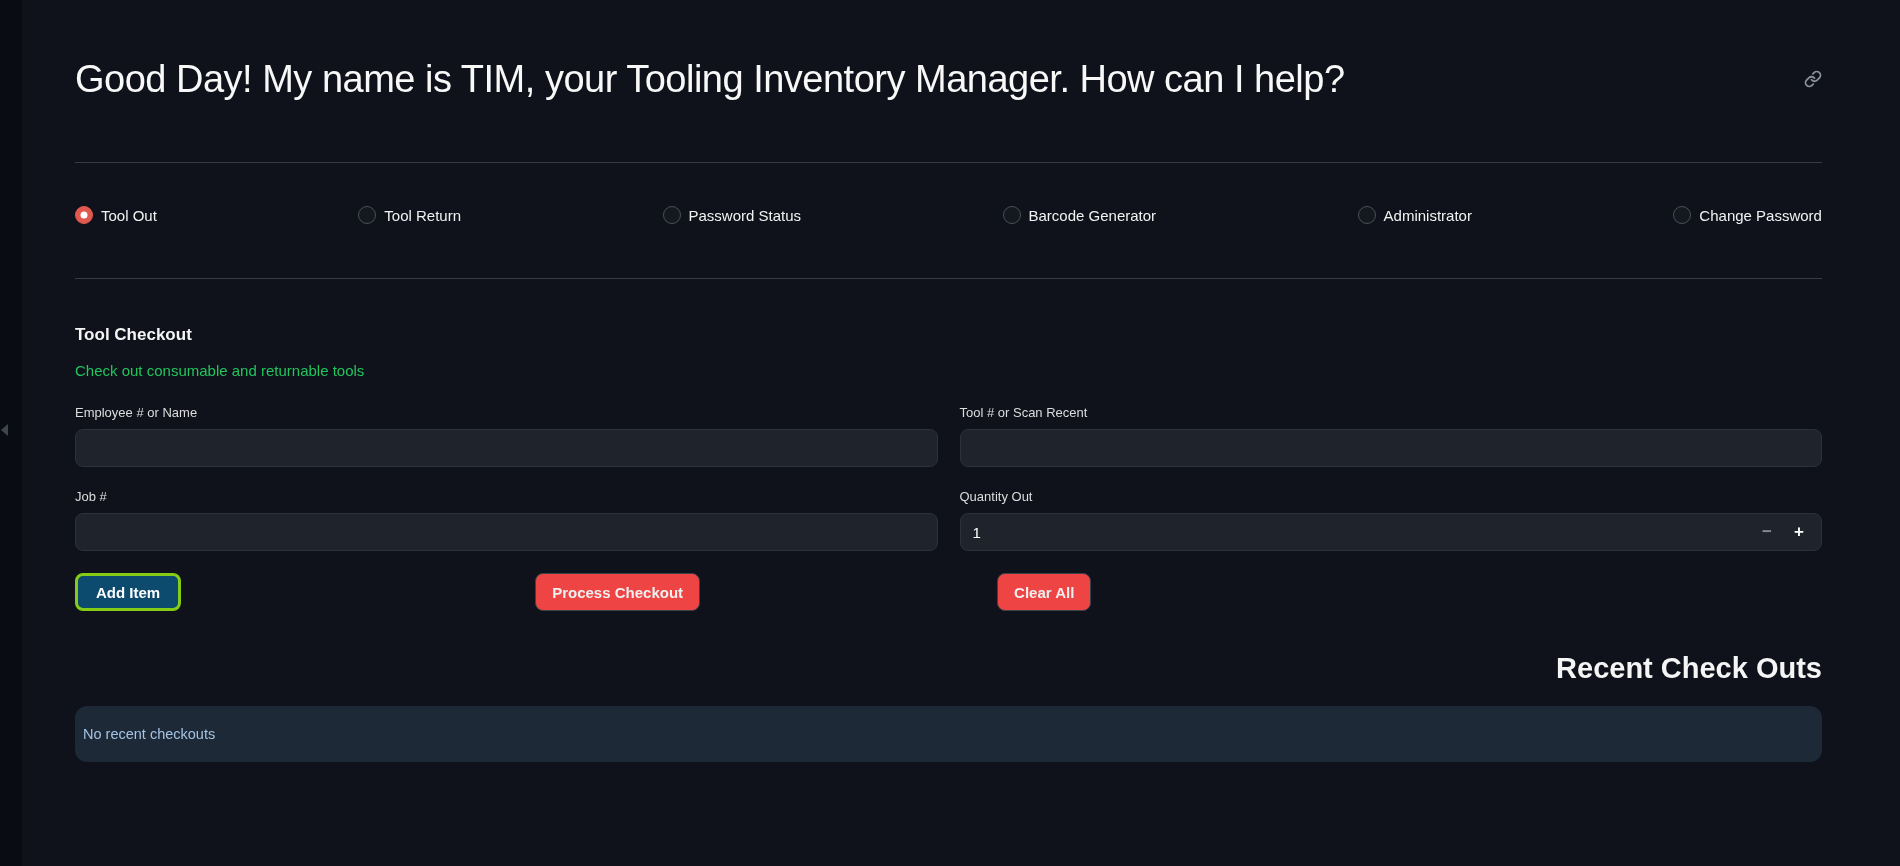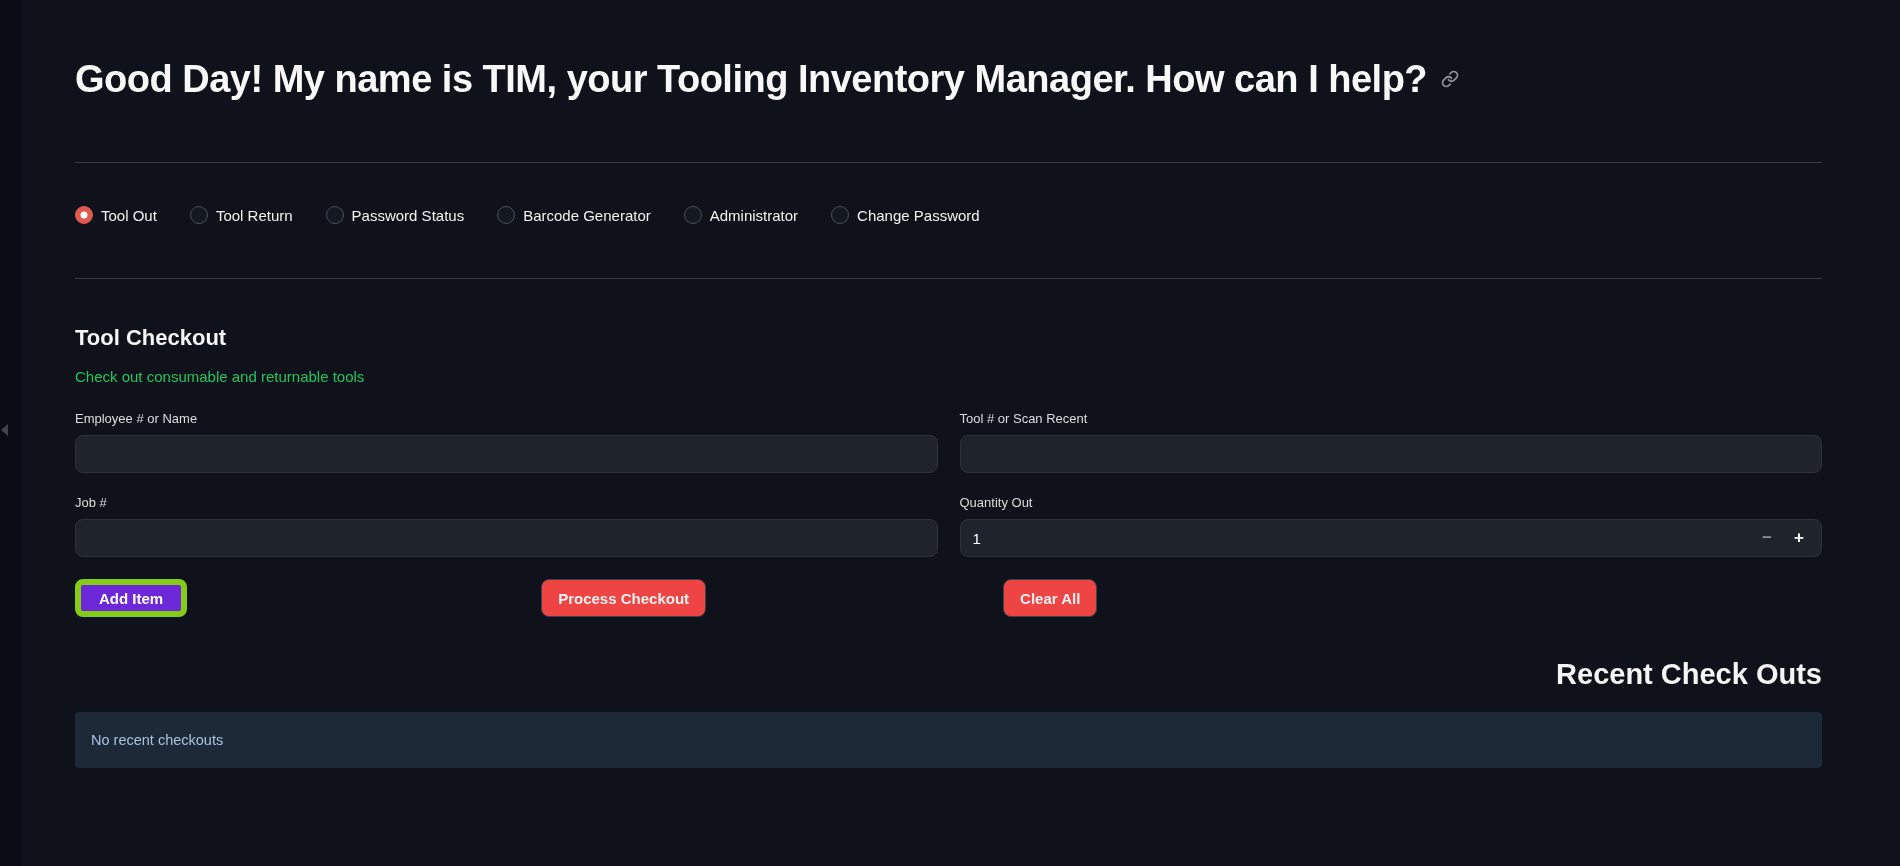--- a/index.html
+++ b/index.html
@@ -25,42 +25,43 @@
     border-right: 7px solid #3f454e;
     cursor: pointer;
   }
   .content {
     position: absolute; left: 75px; top: 0;
     width: 1747px;
   }
   .app-title {
     margin: 55px 0 0 0;
     font-size: 38px;
-    font-weight: 700;
+    font-weight: 400;
     letter-spacing: -0.5px;
     line-height: 48px;
     color: #f8f8f8;
-    display: flex; align-items: center;
+    display: flex; align-items: center; justify-content: space-between;
   }
   .anchor-link {
     margin-left: 14px;
     display: inline-flex; align-items: center;
     cursor: pointer;
   }
   .anchor-link svg { stroke: #8b9199; }
   .divider {
     border: none; border-top: 1px solid #373c44;
     margin: 0; width: 100%;
   }
   .divider-1 { margin-top: 59px; }
   .divider-2 { margin-top: 54px; }
   .radio-row {
     margin-top: 43px;
     display: flex; align-items: center;
     gap: 33px;
+    justify-content: space-between;
   }
   .radio-item {
     display: flex; align-items: center; gap: 8px;
     cursor: pointer;
   }
   .radio-circle {
     width: 18px; height: 18px;
     border-radius: 50%;
     background: #14181f;
     border: 1.5px solid #4a5058;
@@ -75,21 +76,21 @@
     content: "";
     position: absolute; left: 50%; top: 50%;
     transform: translate(-50%, -50%);
     width: 7px; height: 7px;
     border-radius: 50%;
     background: #ffffff;
   }
   .radio-label { font-size: 15px; font-weight: 500; color: #f2f2f2; }
   .section-title {
     margin: 46px 0 0 0;
-    font-size: 22px;
+    font-size: 17px;
     font-weight: 700;
     color: #f5f5f5;
   }
   .section-sub {
     margin-top: 17px;
     font-size: 15px;
     color: #22c55e;
   }
   .form-grid {
     margin-top: 26px;
@@ -140,22 +141,22 @@
   .btn {
     height: 38px;
     border-radius: 8px;
     font-size: 15px;
     font-weight: 600;
     font-family: "Liberation Sans", sans-serif;
     cursor: pointer;
     padding: 0 18px;
   }
   .btn-primary {
-    background: #6d28d9;
-    border: 6px solid #84cc16;
+    background: #0c4a6e;
+    border: 3px solid #84cc16;
     color: #ffffff;
   }
   .btn-secondary {
     background: #ef4444;
     border: 1px solid #3d424a;
     color: #f0f0f0;
     padding: 0 16px;
   }
   .btn-process { margin-left: 354px; }
   .btn-clear { margin-left: 297px; }
@@ -163,23 +164,23 @@
     margin: 41px 0 0 0;
     font-size: 29px;
     font-weight: 700;
     color: #f5f5f5;
     text-align: right;
   }
   .info-box {
     margin-top: 21px;
     height: 56px;
     background: #1d2936;
-    border-radius: 4px;
+    border-radius: 12px;
     display: flex; align-items: center;
-    padding: 0 16px;
+    padding: 0 8px;
     font-size: 14.5px;
     color: #a6c3e3;
   }
 </style>
 </head>
 <body>
 
 <div class="left-strip"></div>
 <div class="sidebar-arrow"></div>
 

